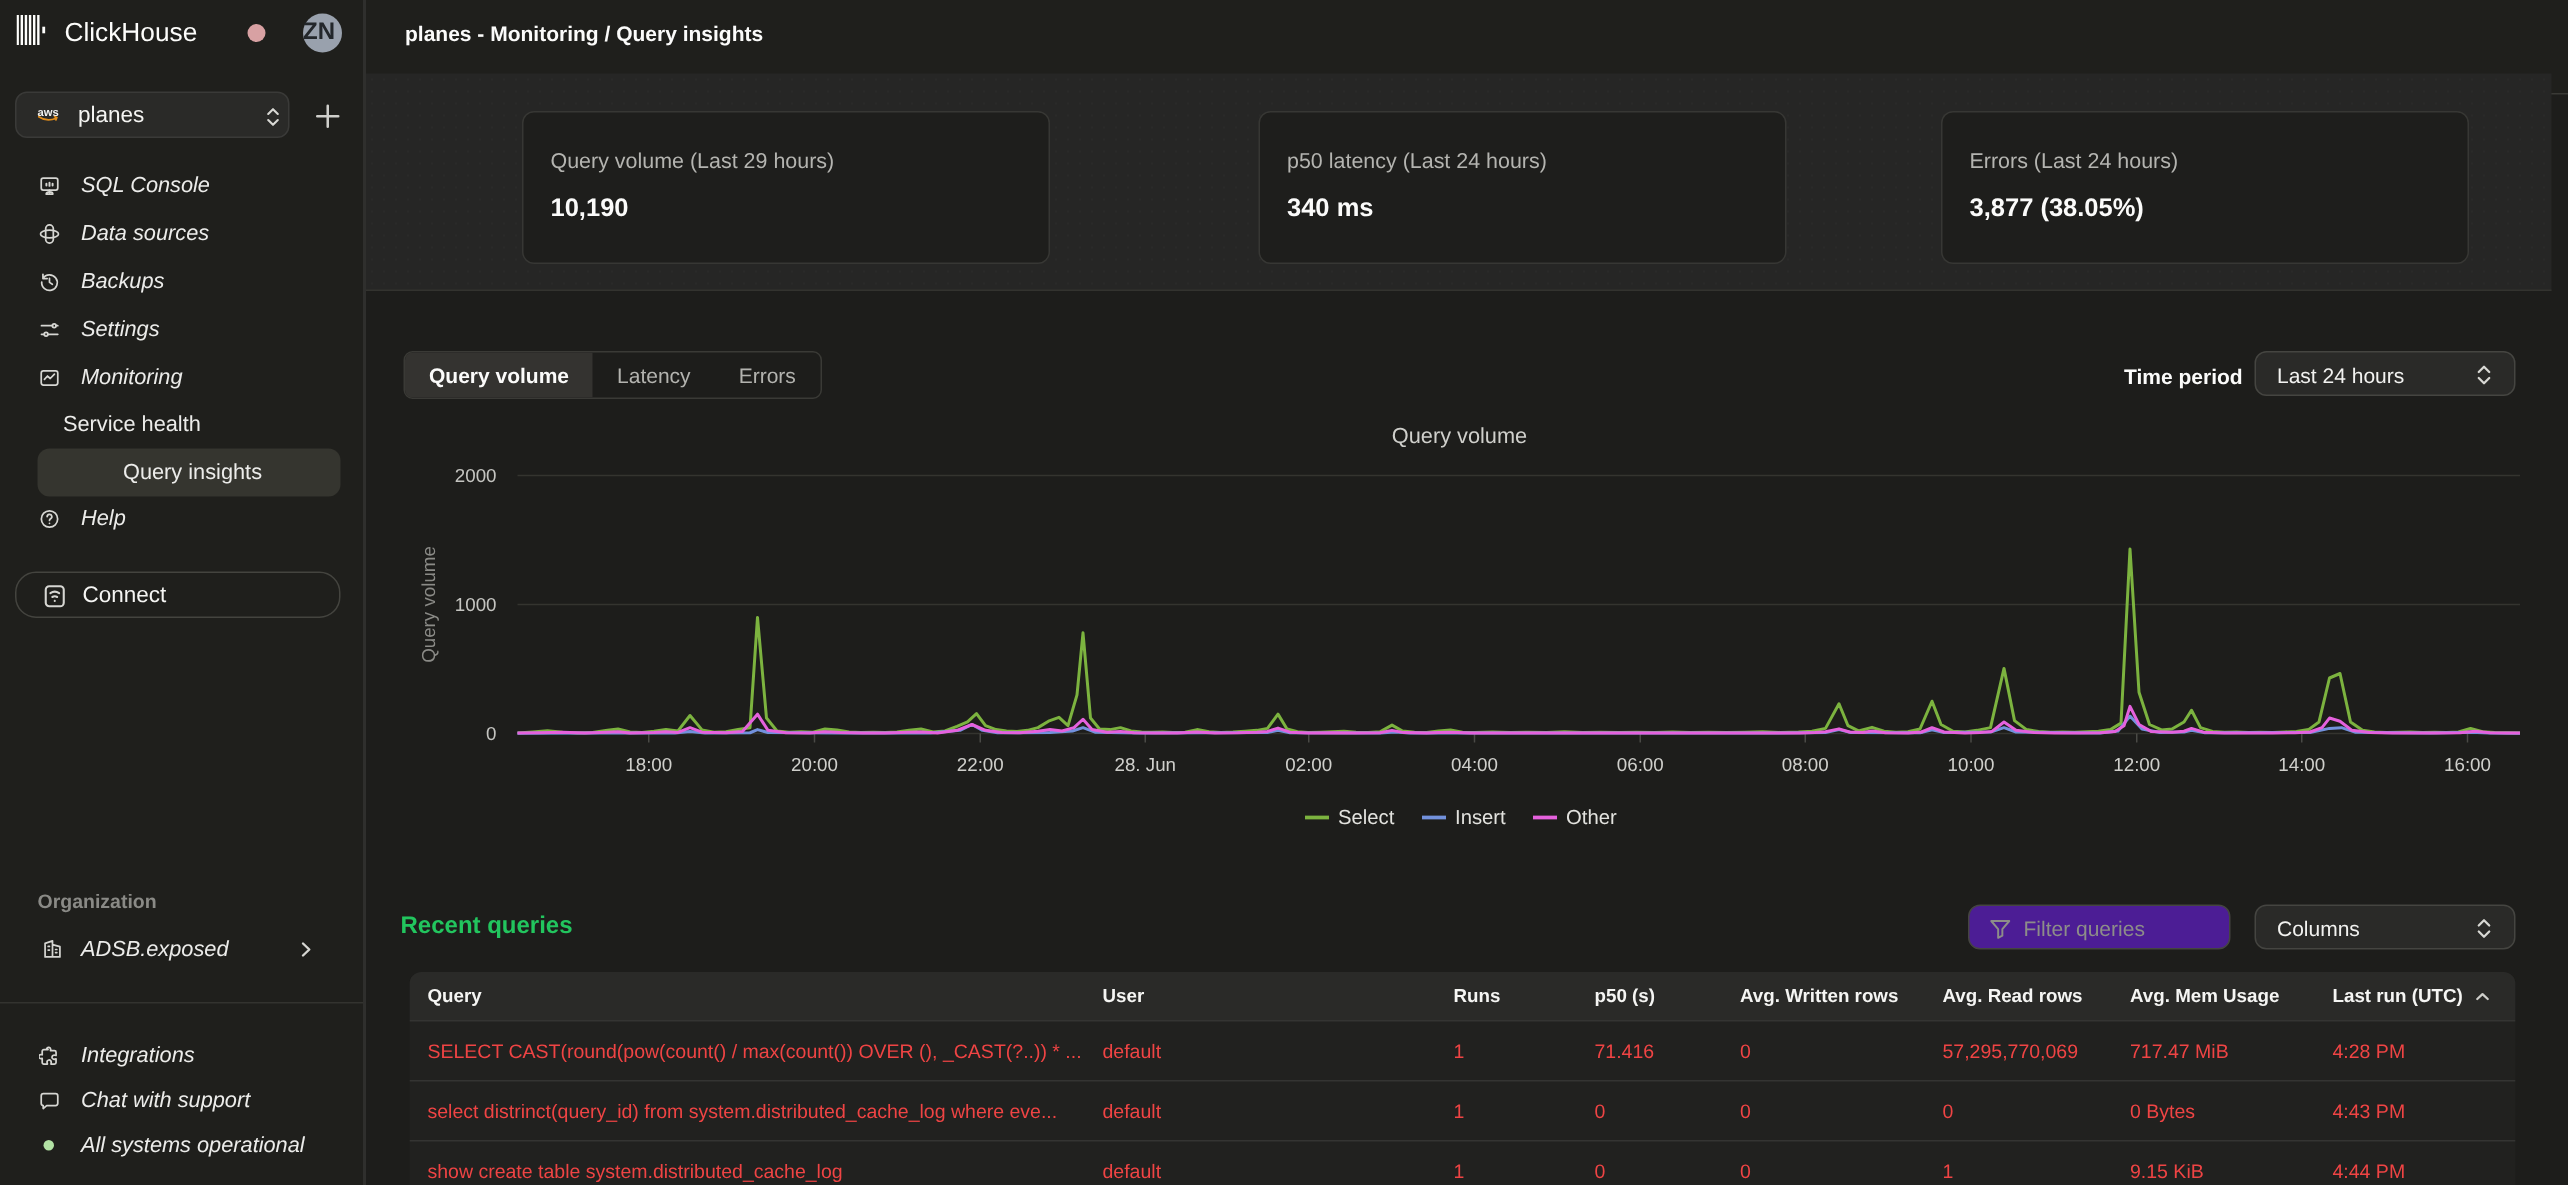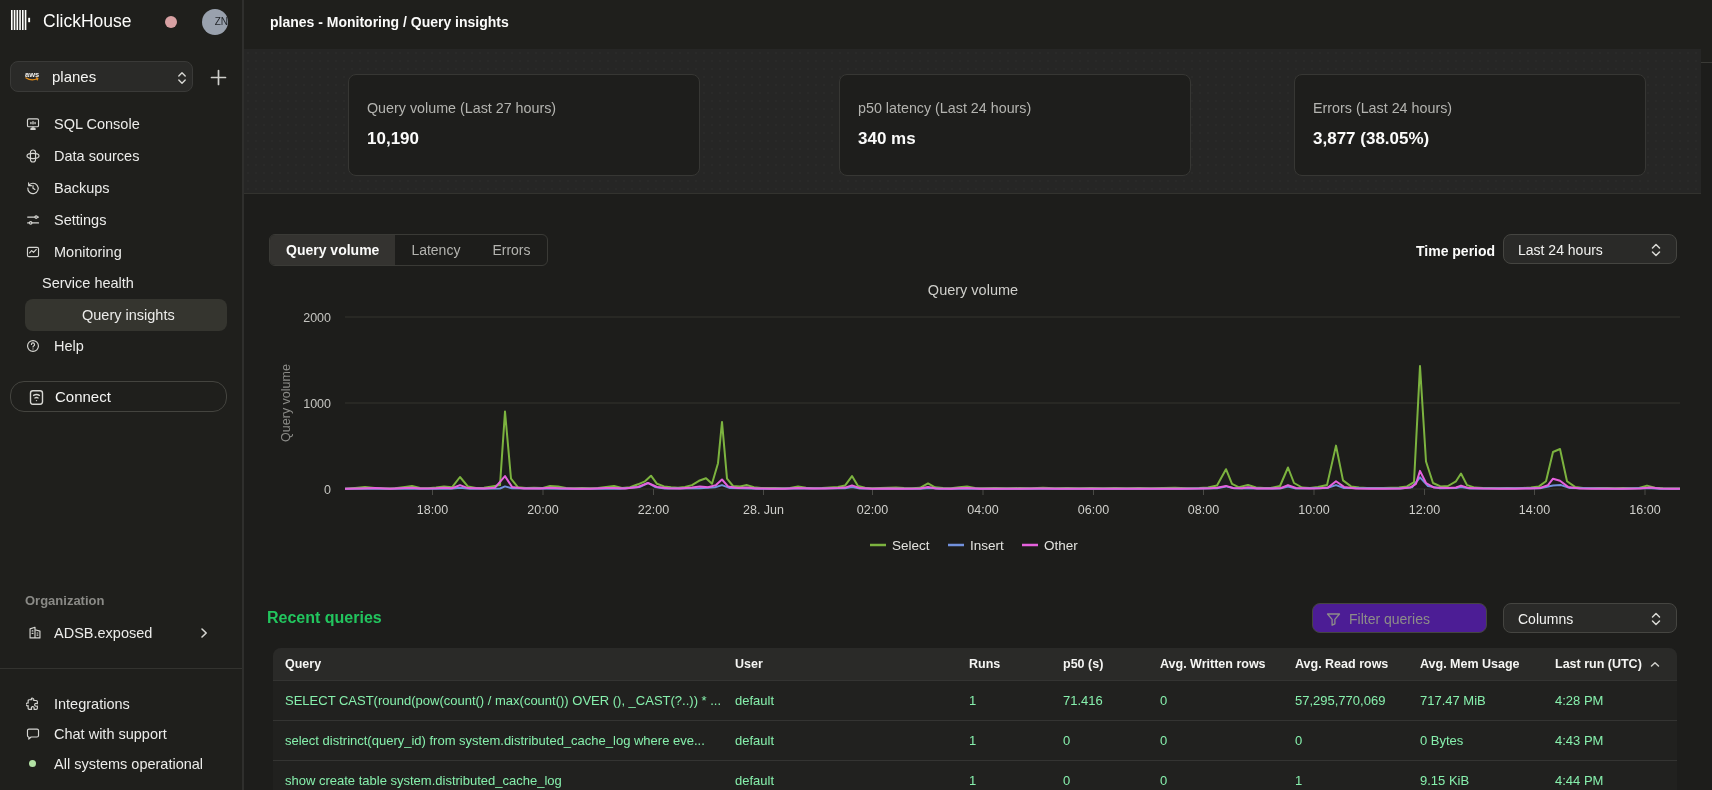--- a/index.html
+++ b/index.html
@@ -4,21 +4,21 @@
 <style>
   * { margin:0; padding:0; box-sizing:border-box; }
   html,body { width:1712px; height:790px; overflow:hidden; background:#1c1c1b; font-family:"Liberation Sans", sans-serif; }
   #page { position:relative; width:1712px; height:790px; background:#1d1d1b; }
   .abs { position:absolute; }
 
   
   #sidebar { position:absolute; left:0; top:0; width:244px; height:790px; background:#1f1f1c; border-right:2px solid #2f2f2d; }
   .sb-item { position:absolute; left:0; width:248px; height:32px; display:flex; align-items:center; color:#ececea; font-size:14.5px; }
   .sb-item .ic { position:absolute; left:26px; width:14px; height:14px; }
-  .sb-item .lbl { position:absolute; left:54px; }
+  .sb-item .lbl { position:absolute; left:54px;font-style:italic; }
   .sb-sub { position:absolute; left:0; width:248px; height:30px; display:flex; align-items:center; color:#ececea; font-size:14.5px; }
   .sb-sub .lbl { position:absolute; left:54px; }
   svg.icon { stroke:#d6d6d2; fill:none; stroke-width:1.4; stroke-linecap:round; stroke-linejoin:round; }
 
   
   #topbar { position:absolute; left:244px; top:0; width:1468px; height:63px; background:#1f1f1c; border-bottom:1px solid #3a3a36; }
   #topbar .title { position:absolute; left:26px; top:14px; font-size:14px; font-weight:bold; color:#fbfbfa; }
 
   
   #stats { position:absolute; left:244px; top:49px; width:1457px; height:145px; background:#262625;
@@ -38,42 +38,42 @@
   .select .chev { position:absolute; right:14px; top:7px; }
 
   
   #recent-title { position:absolute; left:267px; top:609px; font-size:16px; font-weight:bold; color:#22c55e; }
   #filterbox { position:absolute; left:1312px; top:603px; width:175px; height:30px; border:1px solid #454541; border-radius:8px; background:#4c1d95; }
   #filterbox .ph { position:absolute; left:36px; top:7px; color:#8d8d89; font-size:14px; }
   #table { position:absolute; left:273px; top:648px; width:1404px; height:142px; background:#21211f; border-radius:8px 8px 0 0; overflow:hidden; }
   .th { position:absolute; top:0; height:32px; line-height:32px; font-size:12.5px; font-weight:bold; color:#f5f5f3; }
   #thead { position:absolute; left:0; top:0; width:1404px; height:32px; background:#2a2a28; }
   .row { position:absolute; left:0; width:1404px; height:40px; border-top:1px solid #343432; }
-  .td { position:absolute; font-size:13px; color:#86efac; line-height:40px; height:40px;text-align:center; }
+  .td { position:absolute; font-size:13px; color:#ef4444; line-height:40px; height:40px;text-align:center; }
 </style>
 </head>
 <body>
 <div id="page">
 
   <div id="sidebar">
 
     <svg class="abs" style="left:11px; top:10px;" width="21" height="20" viewBox="0 0 21 20">
       <g fill="#fefefc">
         <rect x="0" y="0" width="1.6" height="20"></rect>
         <rect x="2.75" y="0" width="1.6" height="20"></rect>
         <rect x="5.5" y="0" width="1.6" height="20"></rect>
         <rect x="8.25" y="0" width="1.6" height="20"></rect>
         <rect x="11.0" y="0" width="1.6" height="20"></rect>
         <rect x="13.75" y="0" width="1.6" height="20"></rect>
         <rect x="17.2" y="7.8" width="1.9" height="4.4"></rect>
       </g>
     </svg>
     <div class="abs" style="left:43px; top:11px; font-size:17.5px; color:#fdfdfb;">ClickHouse</div>
     <div class="abs" style="left:165px; top:16px; width:12px; height:12px; border-radius:50%; background:#d8a1a3;"></div>
-    <div class="abs" style="left:202px; top:9px; width:26px; height:26px; border-radius:50%; background:#99a1ad; color:#23272b; font-size:10px; font-weight:normal; text-align:right; line-height:26px;">ZN</div>
+    <div class="abs" style="left:202px; top:9px; width:26px; height:26px; border-radius:50%; background:#99a1ad; color:#23272b; font-size:16px; font-weight:bold; text-align:left; line-height:26px;">ZN</div>
 
     <div class="abs" style="left:10px; top:61px; width:183px; height:31px; background:#2a2a28; border:1px solid #3a3a38; border-radius:8px;">
       <div class="abs" style="left:14px; top:8px; width:15px; height:14px;">
         <div style="font-size:7.5px; font-weight:bold; color:#f0f0ee;">aws</div>
         <svg width="15" height="5" viewBox="0 0 15 5" style="position:absolute; left:0; top:6.5px;">
             <path d="M0.8 0.8 Q 6.5 4.6 12.6 1.6 M 11.4 0.7 L 12.9 1.4 L 12.3 3" stroke="#e08c1a" stroke-width="1.1" fill="none" stroke-linecap="round"></path>
           </svg>
       </div>
       <div class="abs" style="left:41px; top:6px; font-size:15px; color:#f5f5f3;">planes</div>
       <svg class="abs" style="left:165px; top:8.5px;" width="12" height="14" viewBox="0 0 12 14">
@@ -172,21 +172,21 @@
       <span class="lbl">All systems operational</span>
     </div>
   </div>
 
   <div id="topbar">
       <div class="title">planes - Monitoring / Query insights</div>
     </div>
 
   <div id="stats">
     <div class="card" style="left:104px;">
-      <div class="clabel">Query volume (Last 27 hours)</div>
+      <div class="clabel">Query volume (Last 29 hours)</div>
       <div class="cvalue">10,190</div>
     </div>
     <div class="card" style="left:551px;margin-left:44px;">
       <div class="clabel">p50 latency (Last 24 hours)</div>
       <div class="cvalue">340 ms</div>
     </div>
     <div class="card" style="left:1050px;">
       <div class="clabel">Errors (Last 24 hours)</div>
       <div class="cvalue">3,877 (38.05%)</div>
     </div>

